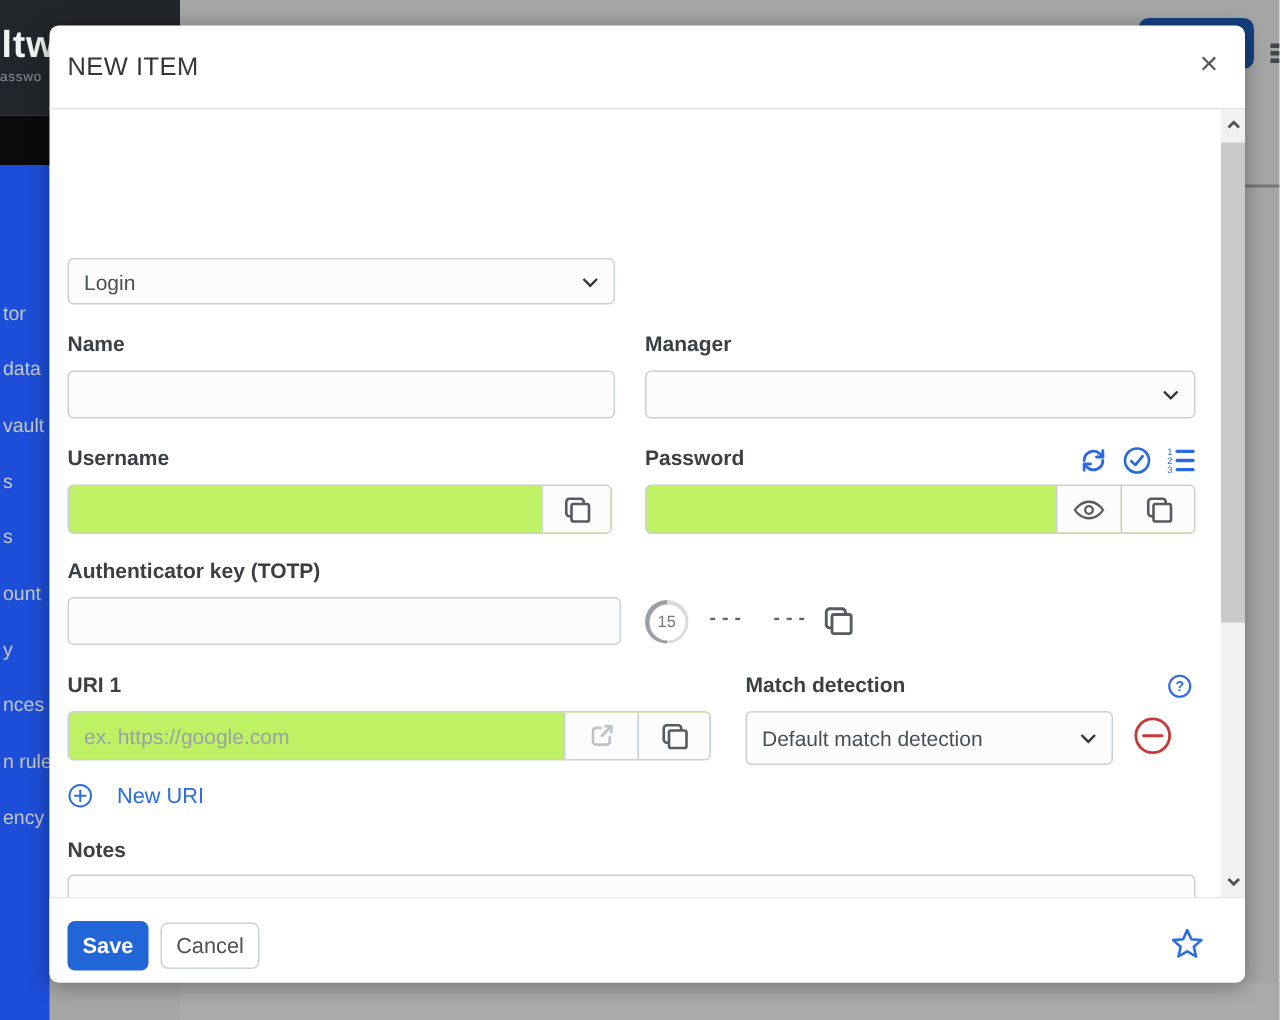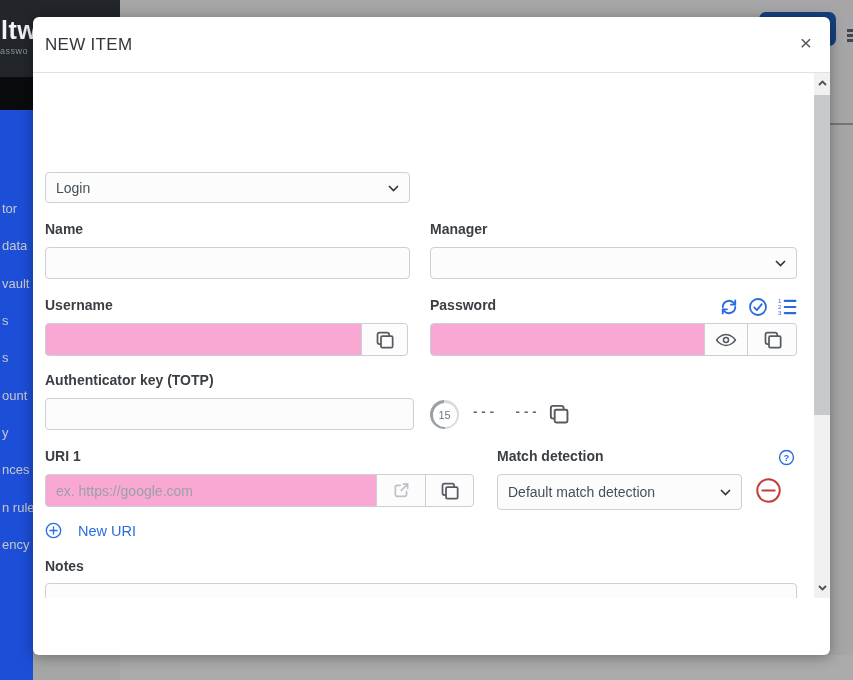--- a/index.html
+++ b/index.html
@@ -52,21 +52,21 @@
   .name-label { left:12px; top:148px; }
   .folder-label { left:397px; top:148px; }
   .name-input { position:absolute; left:12px; top:174px; width:365px; height:32px; }
   .folder-select { left:397px; top:174px; width:367px; height:32px; }
 
   .username-label { left:12px; top:224px; }
   .password-label { left:397px; top:224px; }
   .pw-icons { position:absolute; left:672px; top:224px; width:92px; height:22px; display:flex; gap:9px; justify-content:flex-end; color:#2b69e0; }
   .pw-icons .icn { width:20px; height:20px; cursor:pointer; }
 
-  .igroup { position:absolute; display:flex; border:1px solid #c9d0d6; border-radius:4px; background:#f9a8d4; overflow:hidden; }
+  .igroup { position:absolute; display:flex; border:1px solid #c9d0d6; border-radius:4px; background:#bef264; overflow:hidden; }
   .igroup input { border:none; background:transparent; flex:1; min-width:0; padding:0 10px; font-size:14px; color:#465057; font-family:inherit; }
   .igroup input::placeholder { color:#9aa1a8; opacity:1; }
   .igbtn { border:none; border-left:1px solid #c9d0d6; background:#fcfcfd; display:flex; align-items:center; justify-content:center; cursor:pointer; color:#565b61; }
   .igbtn.dim { color:#bcc2c8; }
 
   .username-group { left:12px; top:250px; width:363px; height:33px; }
   .username-group .igbtn { width:46px; }
   .password-group { left:397px; top:250px; width:367px; height:33px; }
   .password-group .btn-eye { width:43px; }
   .password-group .btn-copy { width:49px; }
@@ -313,13 +313,22 @@
         </svg>
     </div>
     <div class="sb-thumb"></div>
     <div class="sb-btn sb-down">
       <svg width="9" height="6" viewBox="0 0 9 6">
           <polyline points="1,1 4.5,4.5 8,1" fill="none" stroke="currentColor" stroke-width="1.8"></polyline>
         </svg>
     </div>
   </div>
 
+  <div class="m-footer">
+    <button class="btn-save">Save</button>
+    <button class="btn-cancel">Cancel</button>
+    <span class="star-icn">
+      <svg width="23" height="23" viewBox="0 0 20 20" fill="none" stroke="currentColor" stroke-width="1.5" stroke-linejoin="round">
+        <path d="M10 1.8 L12.4 7.1 L18.2 7.6 L13.8 11.4 L15.1 17.1 L10 14.1 L4.9 17.1 L6.2 11.4 L1.8 7.6 L7.6 7.1 Z"></path>
+      </svg>
+    </span>
+  </div>
 </div>
 
 </body></html>

